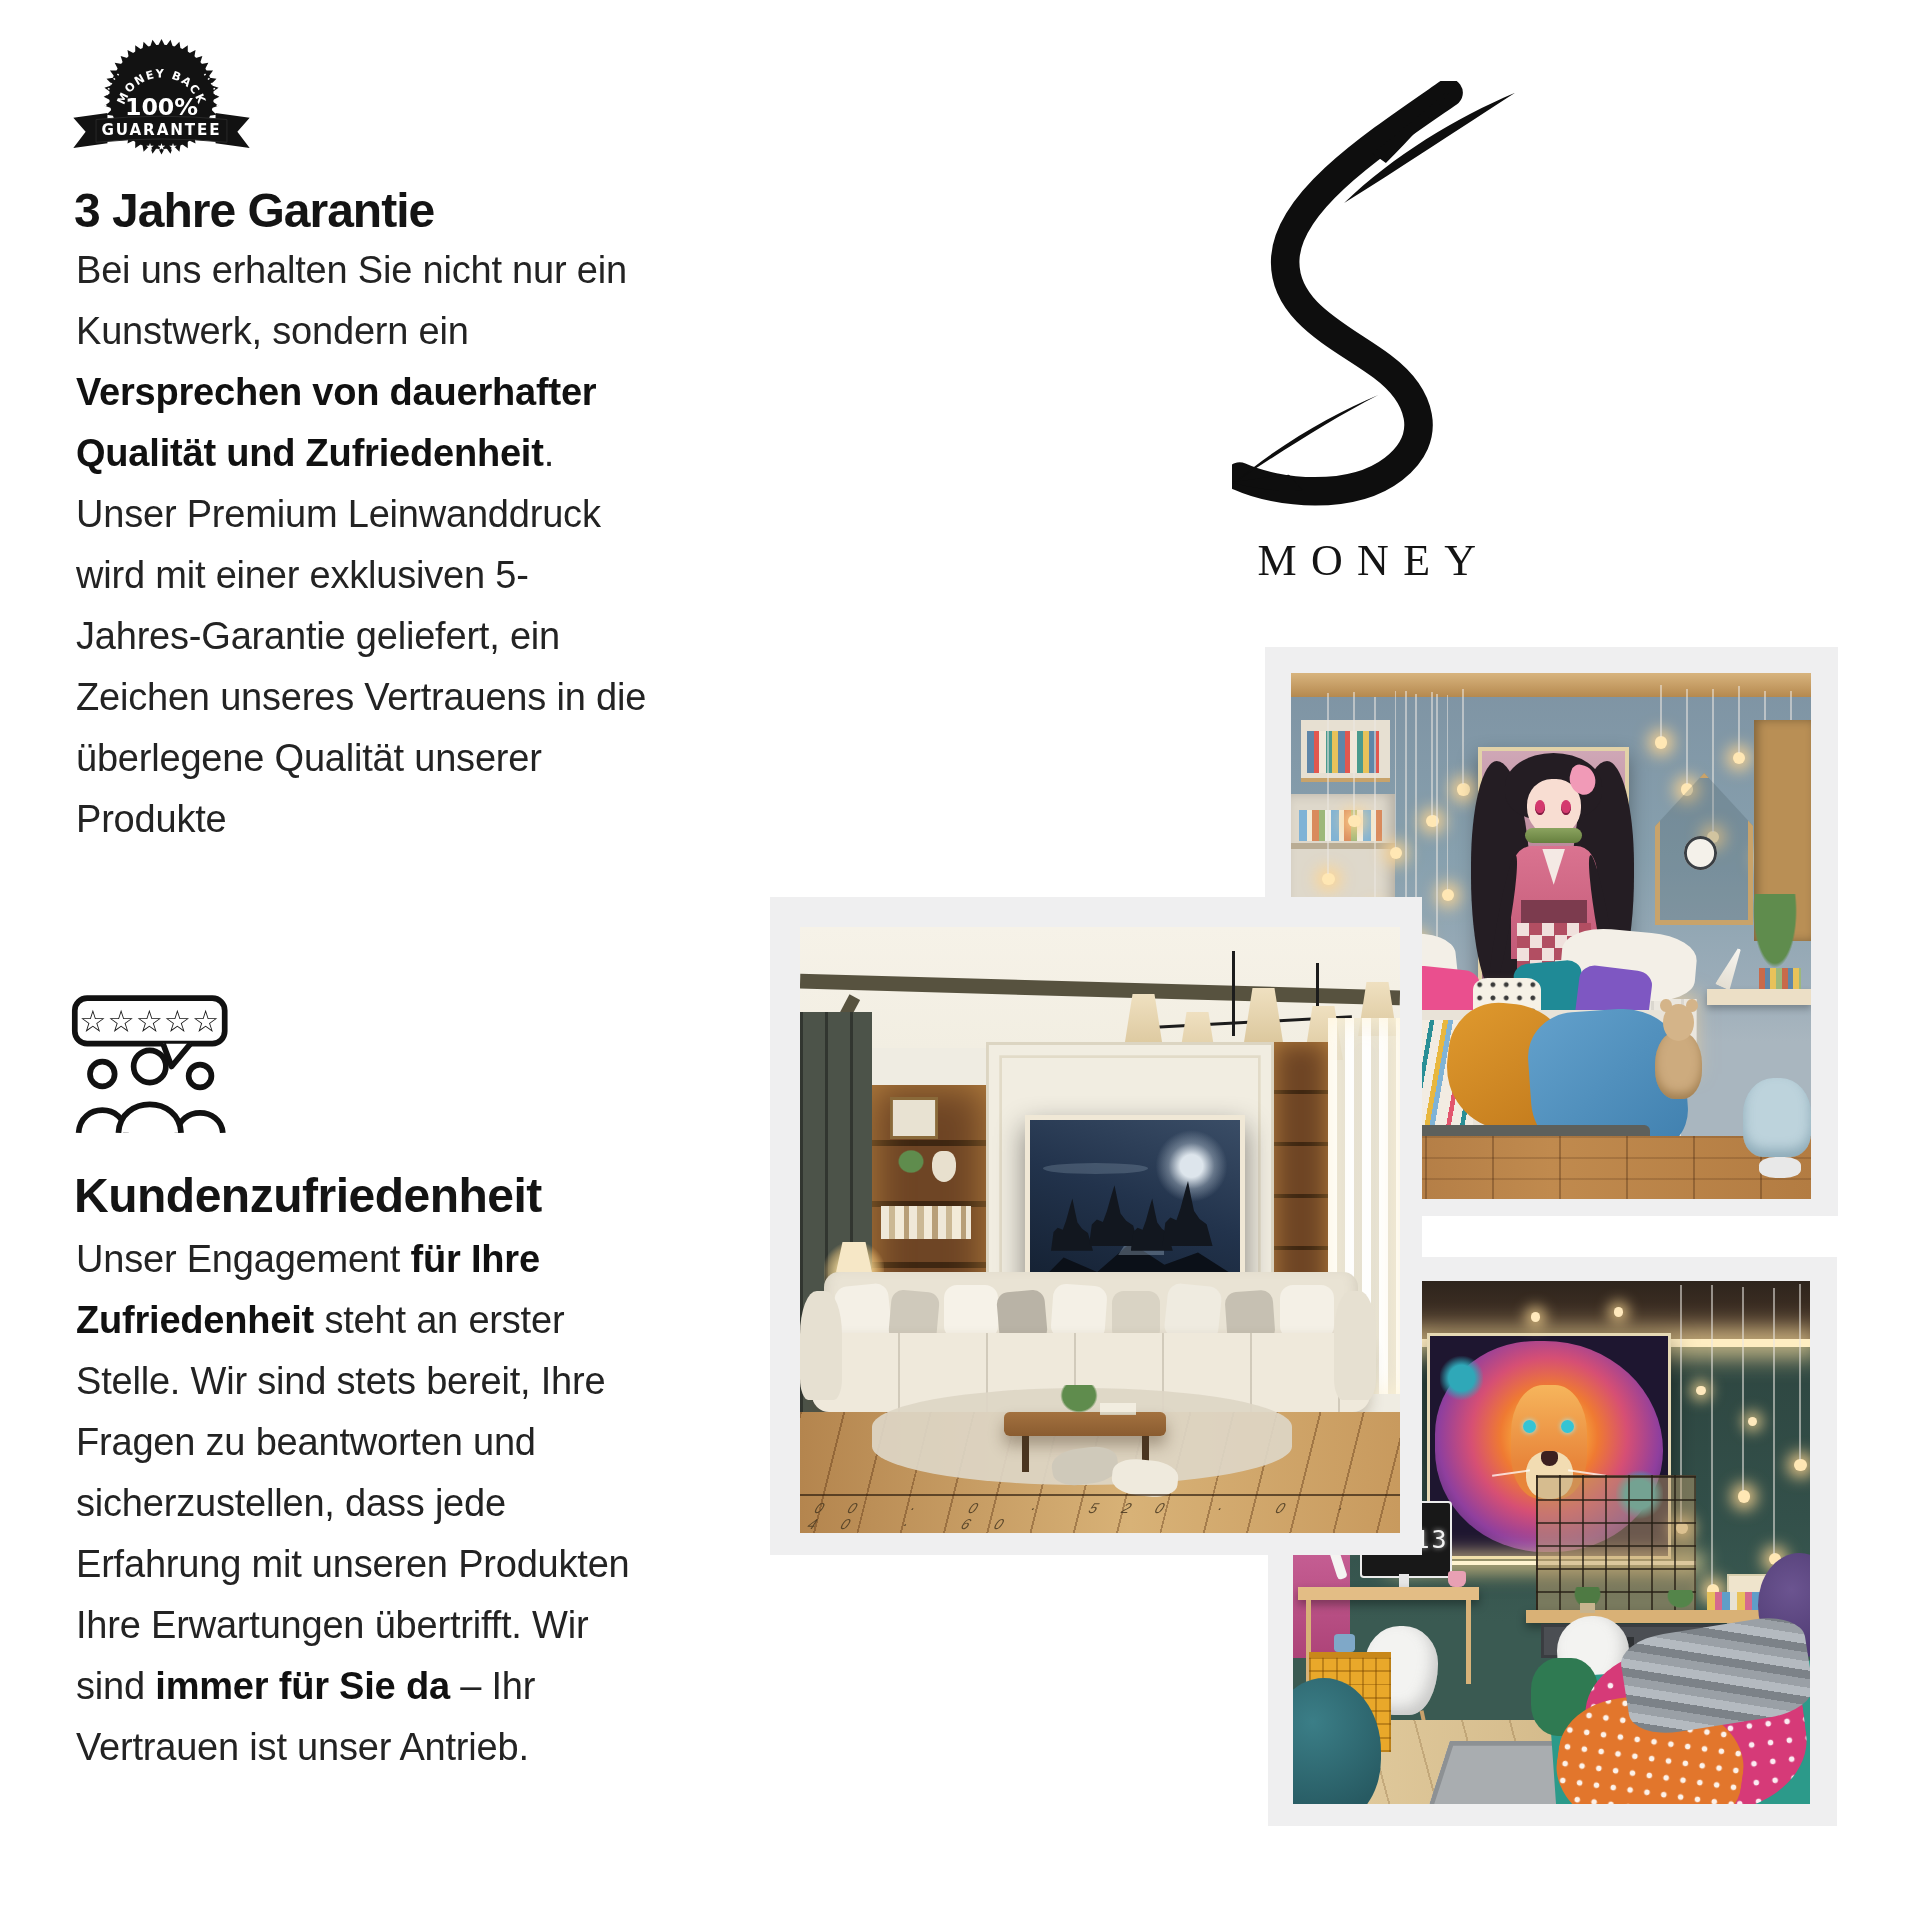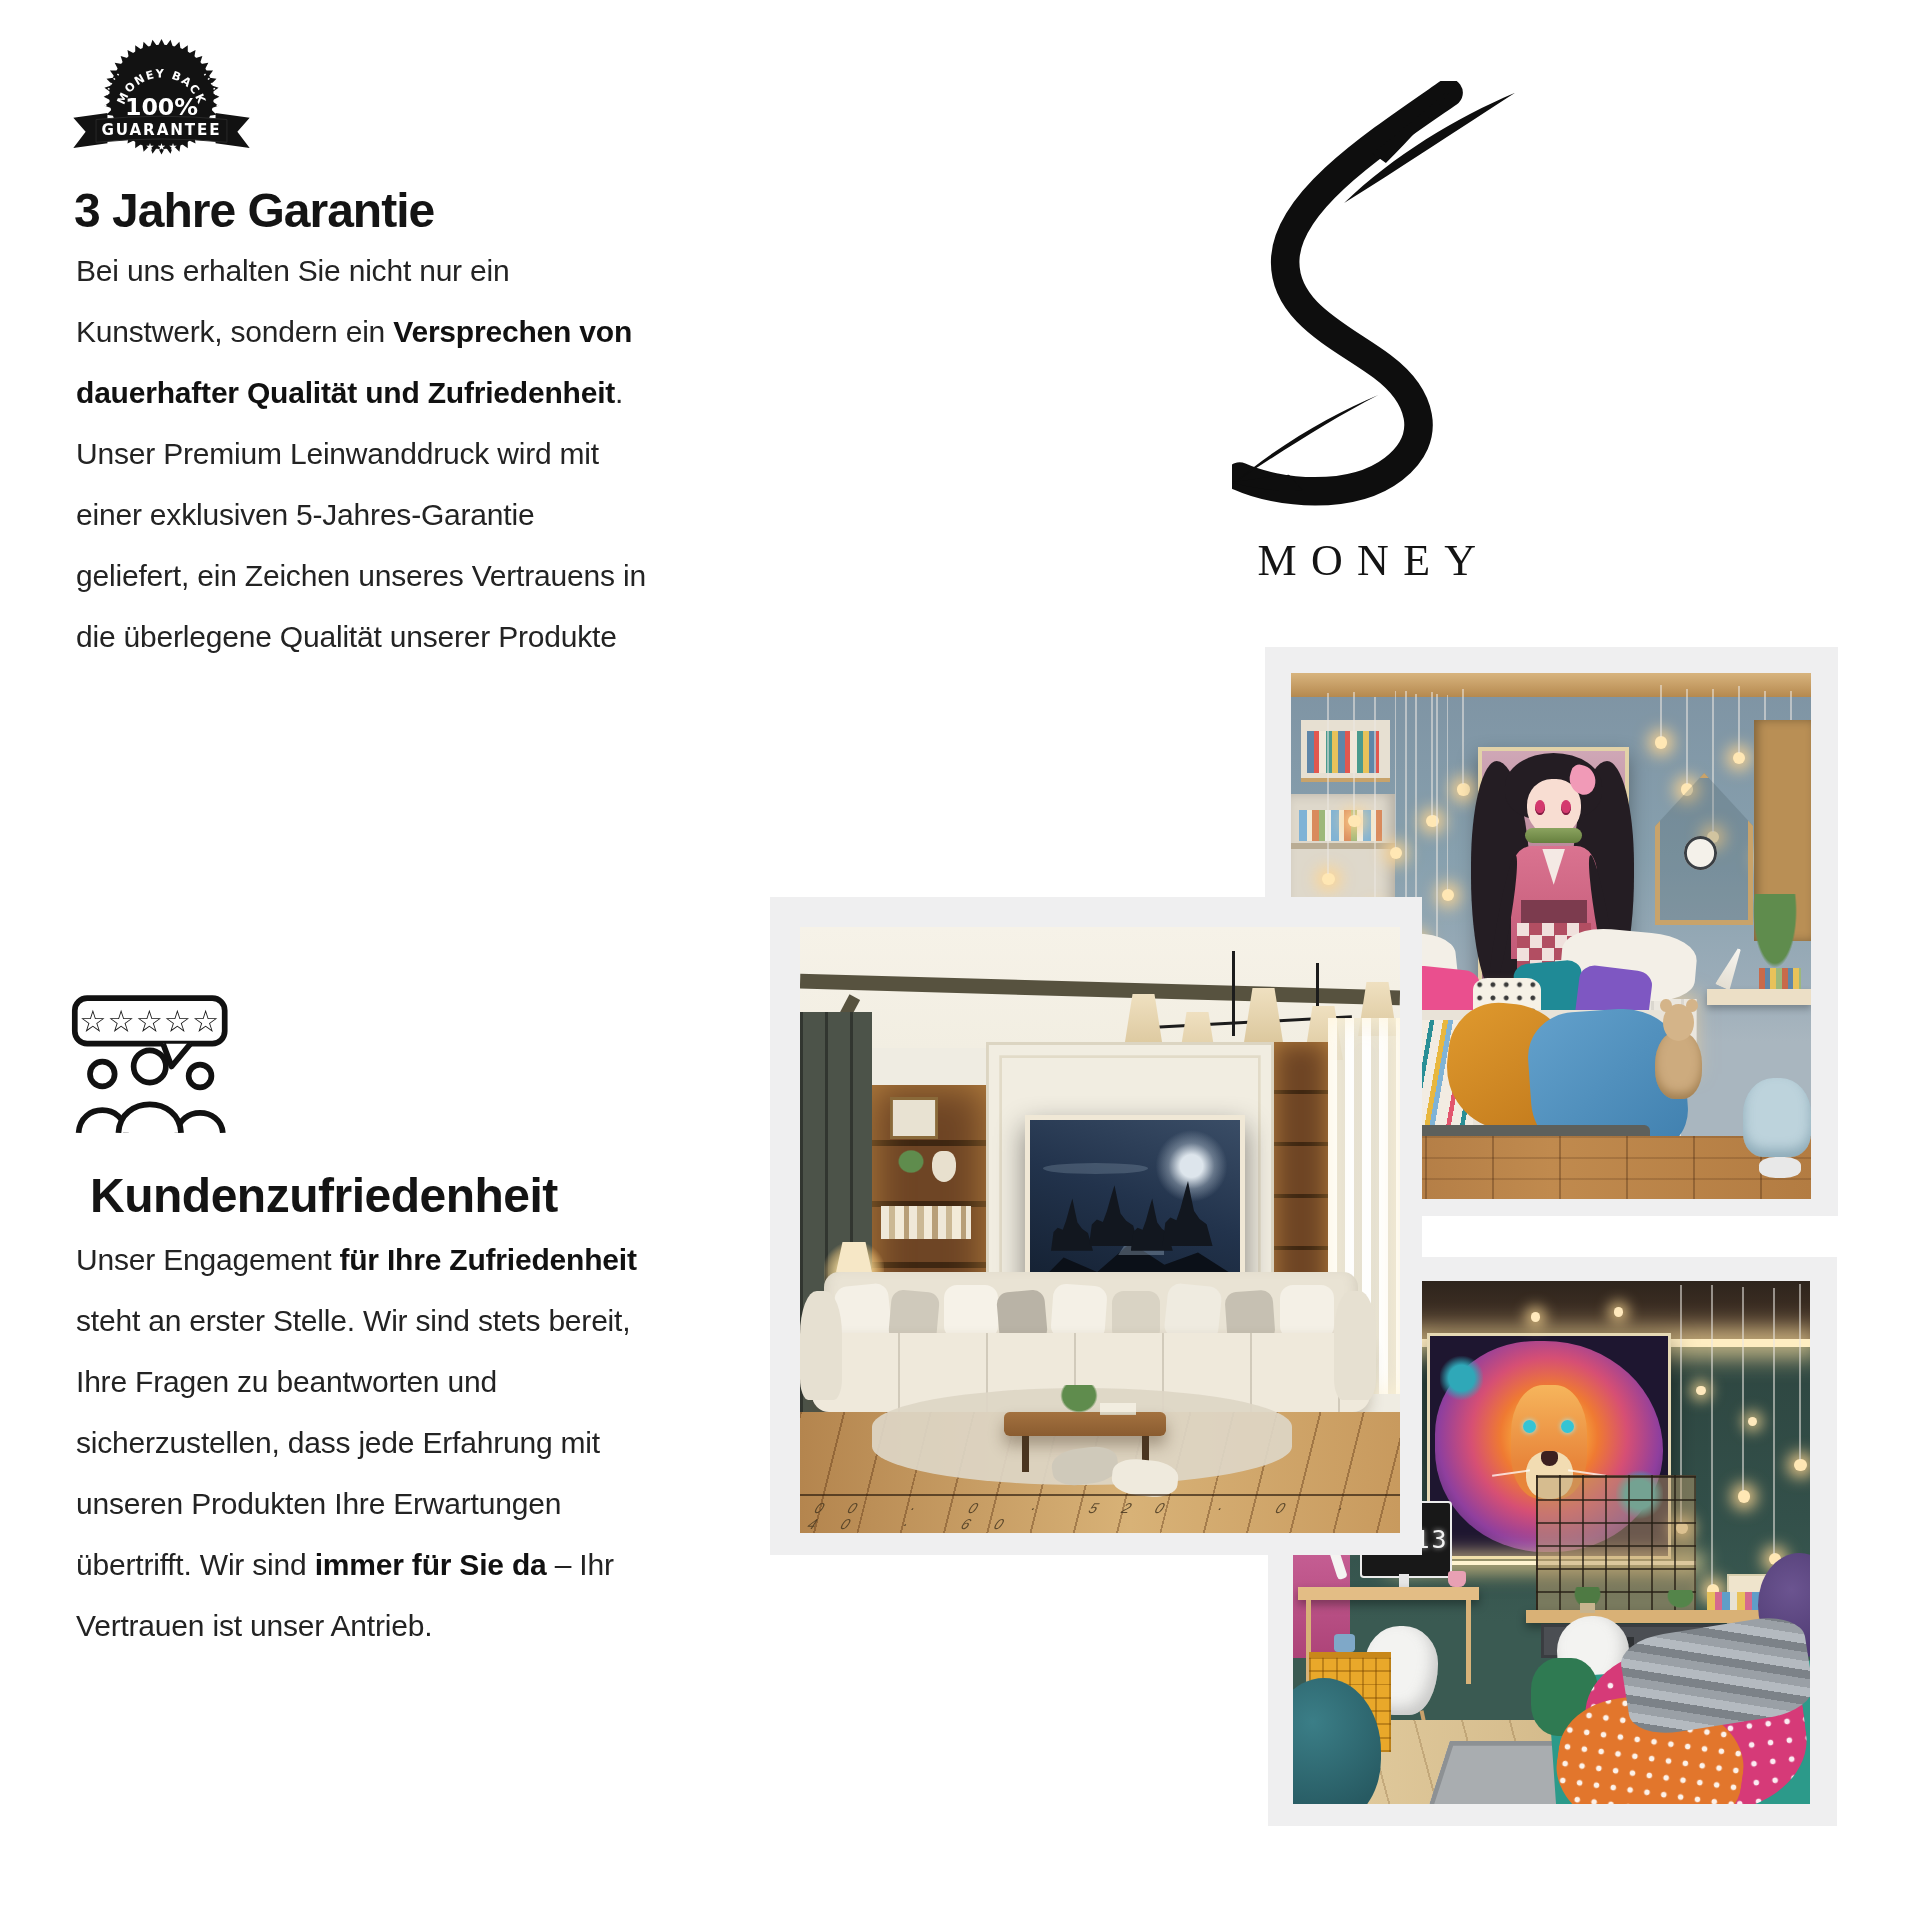--- a/index.html
+++ b/index.html
@@ -4,21 +4,21 @@
 <style>
   html,body{margin:0;padding:0;}
   body{
     width:1926px;height:1926px;position:relative;background:#ffffff;
     font-family:"Liberation Sans", sans-serif;color:#1c1c1c;overflow:hidden;
   }
   .abs{position:absolute;}
   
   .h1{font-size:48px;font-weight:700;letter-spacing:-1px;color:#141414;}
   .h2{font-size:48px;font-weight:700;letter-spacing:-0.5px;color:#141414;}
-  .para{font-size:30px;line-height:61px;color:#232323;letter-spacing:-0.2px;}
+  .para{font-size:38px;line-height:61px;color:#232323;letter-spacing:-0.2px;}
   .para .b{font-weight:700;color:#111;}
   
   .brandname{font-family:"Liberation Serif", serif;font-size:44px;font-weight:400;
     letter-spacing:14.3px;color:#141414;text-align:center;}
   
   .panel{background:#efeff0;position:absolute;}
   .photo{position:absolute;overflow:hidden;}
   
   .bulb{position:absolute;width:12.4px;height:12.4px;border-radius:50%;background:#ffe7b4;
     box-shadow:0 0 15px 6.7px rgba(255,214,145,.85);}
@@ -61,21 +61,21 @@
   <g stroke="#111111" stroke-width="6" fill="#ffffff">
     <circle cx="33" cy="84" r="13"></circle>
     <path d="M8,146 C10,114 56,114 58,146"></path>
     <circle cx="136" cy="86" r="12"></circle>
     <path d="M112,146 C114,118 158,118 160,146"></path>
     <circle cx="83" cy="76" r="17"></circle>
     <path d="M50,146 C52,106 114,106 116,146"></path>
   </g>
 </svg>
 
-<div class="abs h2" style="left:74px;top:1168px;margin-left:16px;">Kundenzufriedenheit</div>
+<div class="abs h2" style="left:74px;top:1168px;">Kundenzufriedenheit</div>
 <div class="abs para" style="left:76px;top:1229px;width:582px;"><span>Unser Engagement </span><span class="b">für Ihre Zufriedenheit</span><span> steht an erster Stelle. Wir sind stets bereit, Ihre Fragen zu beantworten und sicherzustellen, dass jede Erfahrung mit unseren Produkten Ihre Erwartungen übertrifft. Wir sind </span><span class="b">immer für Sie da</span><span> – Ihr Vertrauen ist unser Antrieb.</span></div>
 
 <svg class="abs" style="left:1232px;top:81px;" width="285" height="452" viewBox="0 0 300 475">
   <path d="M228,12 C150,66 58,126 56,188 C54,244 118,270 158,300 C198,330 214,374 170,408 C126,442 48,434 8,416" fill="none" stroke="#0e0e0e" stroke-width="30" stroke-linecap="round"></path>
   <path d="M236,2 C200,34 170,58 148,76 L162,86 C186,62 214,32 236,2 Z" fill="#0e0e0e"></path>
   <path d="M-2,422 C28,430 52,432 74,430 L60,414 C38,416 18,420 -2,422 Z" fill="#0e0e0e"></path>
   <path d="M298,12 C236,52 176,92 118,128 C170,78 236,38 298,12 Z" fill="#0e0e0e"></path>
   <path d="M154,330 C104,356 54,388 0,424 C58,376 108,350 154,330 Z" fill="#0e0e0e"></path>
 </svg>
 <div class="abs brandname" style="left:1217px;top:535px;width:314px;">MONEY</div>

